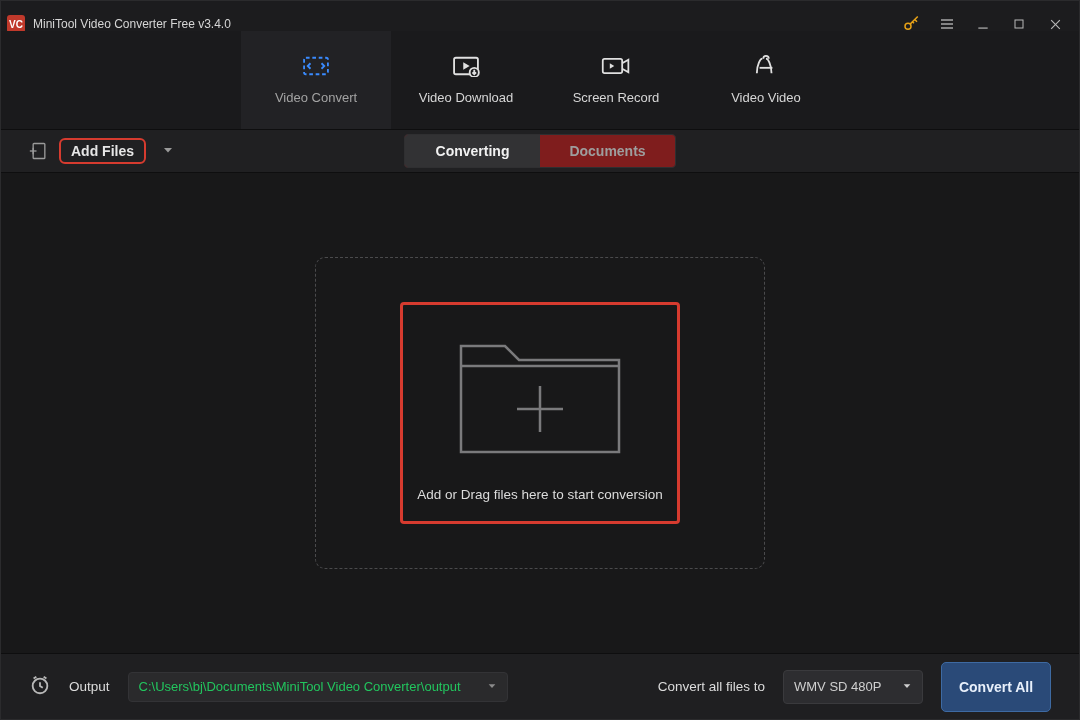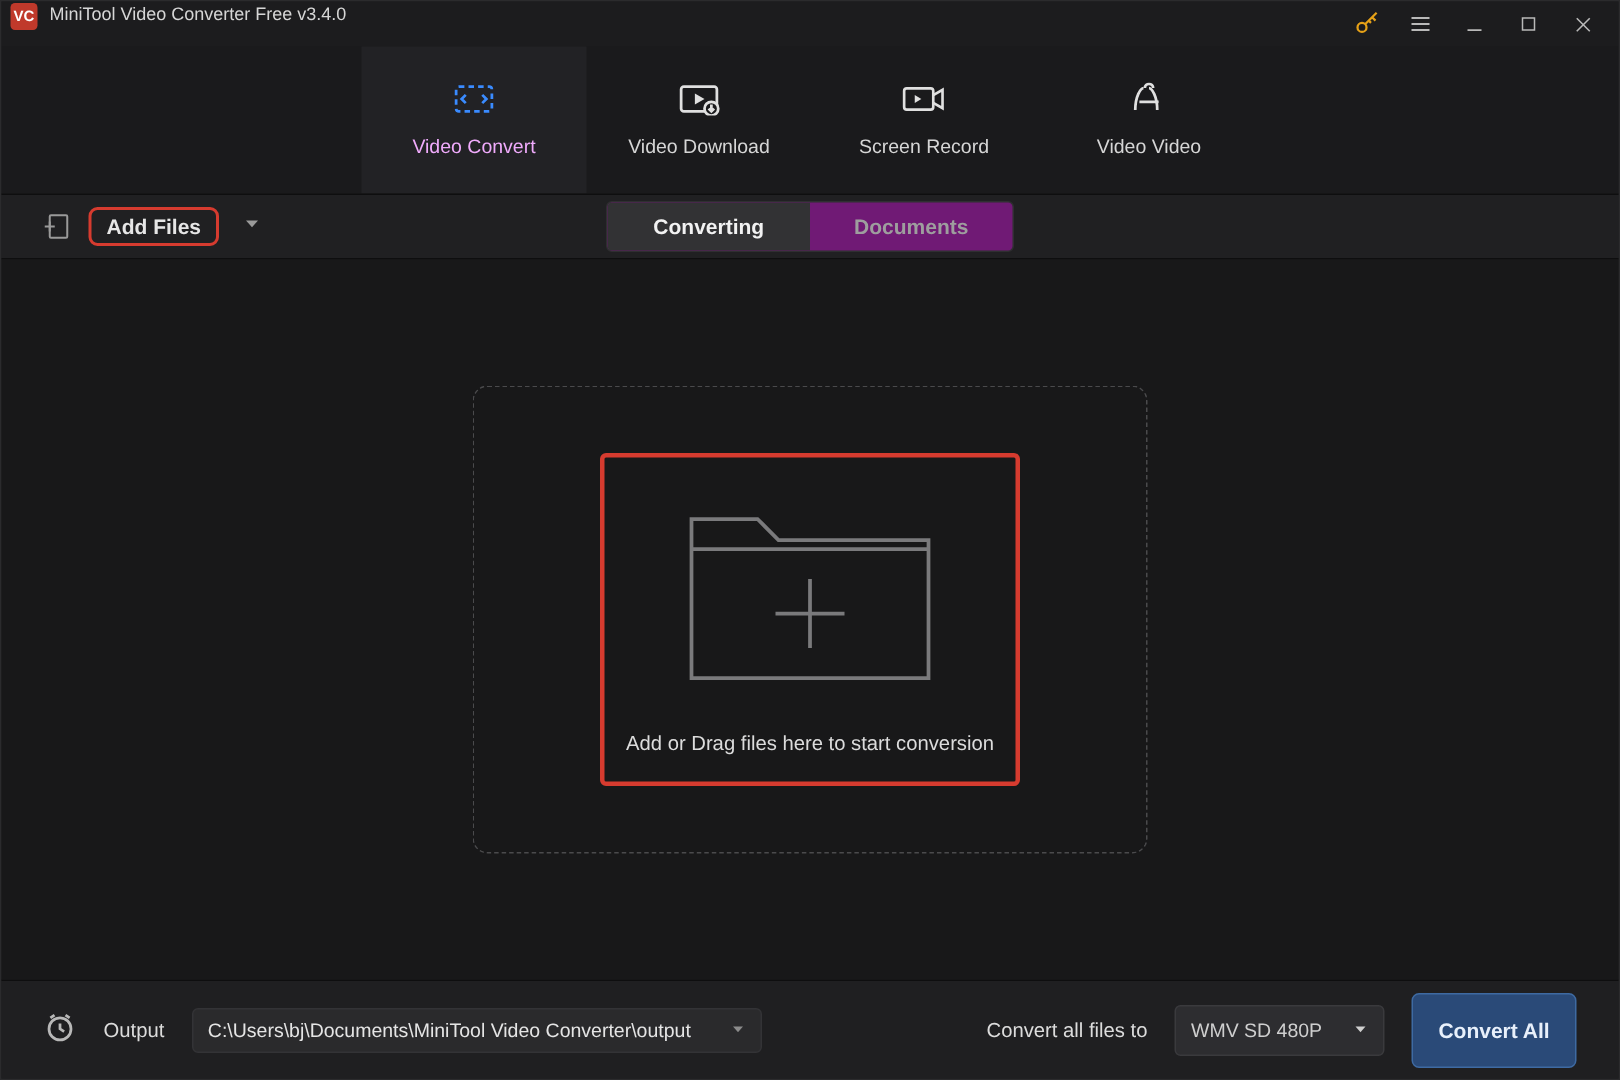--- a/index.html
+++ b/index.html
@@ -4,22 +4,22 @@
 <style>
   * { box-sizing: border-box; margin: 0; padding: 0; font-family: -apple-system, "Segoe UI", Arial, sans-serif; }
   html, body { width: 1080px; height: 720px; background: #0f0f10; overflow: hidden; }
   .app {
     width: 1080px; height: 720px; background: #1a1a1c; display: flex; flex-direction: column;
     border: 1px solid #2b2b2d;
   }
 
   
   .titlebar {
-    height: 30px; background: #1c1c1e; display: flex; align-items: flex-start;
-    padding: 1px 6px 0 6px; font-size: 12px; color: #d6d6d6;
+    height: 30px; background: #1c1c1e; display: flex; align-items: center;
+    padding: 16px 6px 0 6px; font-size: 12px; color: #d6d6d6;
   }
   .app-icon {
     width: 18px; height: 18px; border-radius: 3px; background: #c0392b;
     display: inline-flex; align-items: center; justify-content: center;
     color: #fff; font-weight: 700; font-size: 10px; margin-right: 8px;
   }
   .title-spacer { flex: 1; }
   .win-btn {
     width: 36px; height: 28px; display: inline-flex; align-items: center; justify-content: center;
     color: #b9b9b9; cursor: pointer;
@@ -28,40 +28,40 @@
 
   
   .maintabs {
     height: 98px; background: #1a1a1c; display: flex; align-items: stretch;
     padding-left: 240px;
   }
   .mtab {
     width: 150px; display: flex; flex-direction: column; align-items: center; justify-content: center;
     gap: 10px; color: #d6d6d6; font-size: 13px; cursor: pointer;
   }
-  .mtab.active { background: #222225; color: #f0abfc; }
+  .mtab.active { background: #222225; color: #a3a3a3; }
   .mtab .lbl { }
   .mtab svg { width: 30px; height: 22px; }
   .mtab.active svg { color: #3a8bff; }
   .mtab:not(.active) svg { color: #e0e0e0; }
 
   
   .toolbar {
     height: 44px; background: #202022; display: flex; align-items: center; padding: 0 18px 0 28px;
     border-top: 1px solid #0e0e0f; border-bottom: 1px solid #0e0e0f;
   }
   .addfiles-wrap { display: flex; align-items: center; gap: 10px; }
   .addfiles-icon { color: #9a9a9a; display:inline-flex; }
   .addfiles-btn {
     border: 2.5px solid #d63b2f; border-radius: 6px; padding: 3px 10px;
     color: #e6e6e6; font-size: 14px; font-weight: 600; cursor: pointer;
   }
   .caret-btn { color: #9a9a9a; padding: 4px 6px; cursor: pointer; }
   .seg {
-    margin-left: auto; margin-right: auto; display: flex; background: #701a75; border: 1px solid #2f2f31;
+    margin-left: auto; margin-right: auto; display: flex; background: #7f1d1d; border: 1px solid #2f2f31;
     border-radius: 4px; overflow: hidden;
     position: absolute; left: 50%; transform: translateX(-50%);
   }
   .toolbar { position: relative; }
   .seg-btn {
     width: 135px; height: 32px; display: flex; align-items: center; justify-content: center;
     color: #9e9e9e; font-size: 14px; font-weight: 600; cursor: pointer;
   }
   .seg-btn.active { background: #323234; color: #f2f2f2; }
 
@@ -83,21 +83,21 @@
 
   
   .bottombar {
     height: 66px; background: #1f1f21; display: flex; align-items: center; padding: 0 28px; gap: 18px;
     border-top: 1px solid #0e0e0f; font-size: 13.5px; color: #d6d6d6;
   }
   .clock-icon { color: #b8b8b8; }
   .output-lbl { color: #dcdcdc; }
   .path-select {
     height: 30px; min-width: 380px; background: #2a2a2c; border: 1px solid #333336; border-radius: 4px;
-    display: flex; align-items: center; padding: 0 10px; color: #e5e5e5; font-size: 13px; gap: 10px; cursor: pointer;
+    display: flex; align-items: center; padding: 0 10px; color: #22c55e; font-size: 13px; gap: 10px; cursor: pointer;
   }
   .path-select .caret { margin-left: auto; color: #8b8b8b; }
   .spacer { flex: 1; }
   .convert-lbl { color: #dcdcdc; }
   .format-select {
     height: 30px; width: 140px; background: #2d2d30; border: 1px solid #3a3a3d; border-radius: 4px;
     display: flex; align-items: center; justify-content: space-between; padding: 16px 10px; color: #cfcfcf; font-size: 13px; cursor: pointer;
   }
   .convert-all {
     height: 50px; width: 110px; background: #2a4a78; border: 1px solid #3e6aa2; border-radius: 5px;

